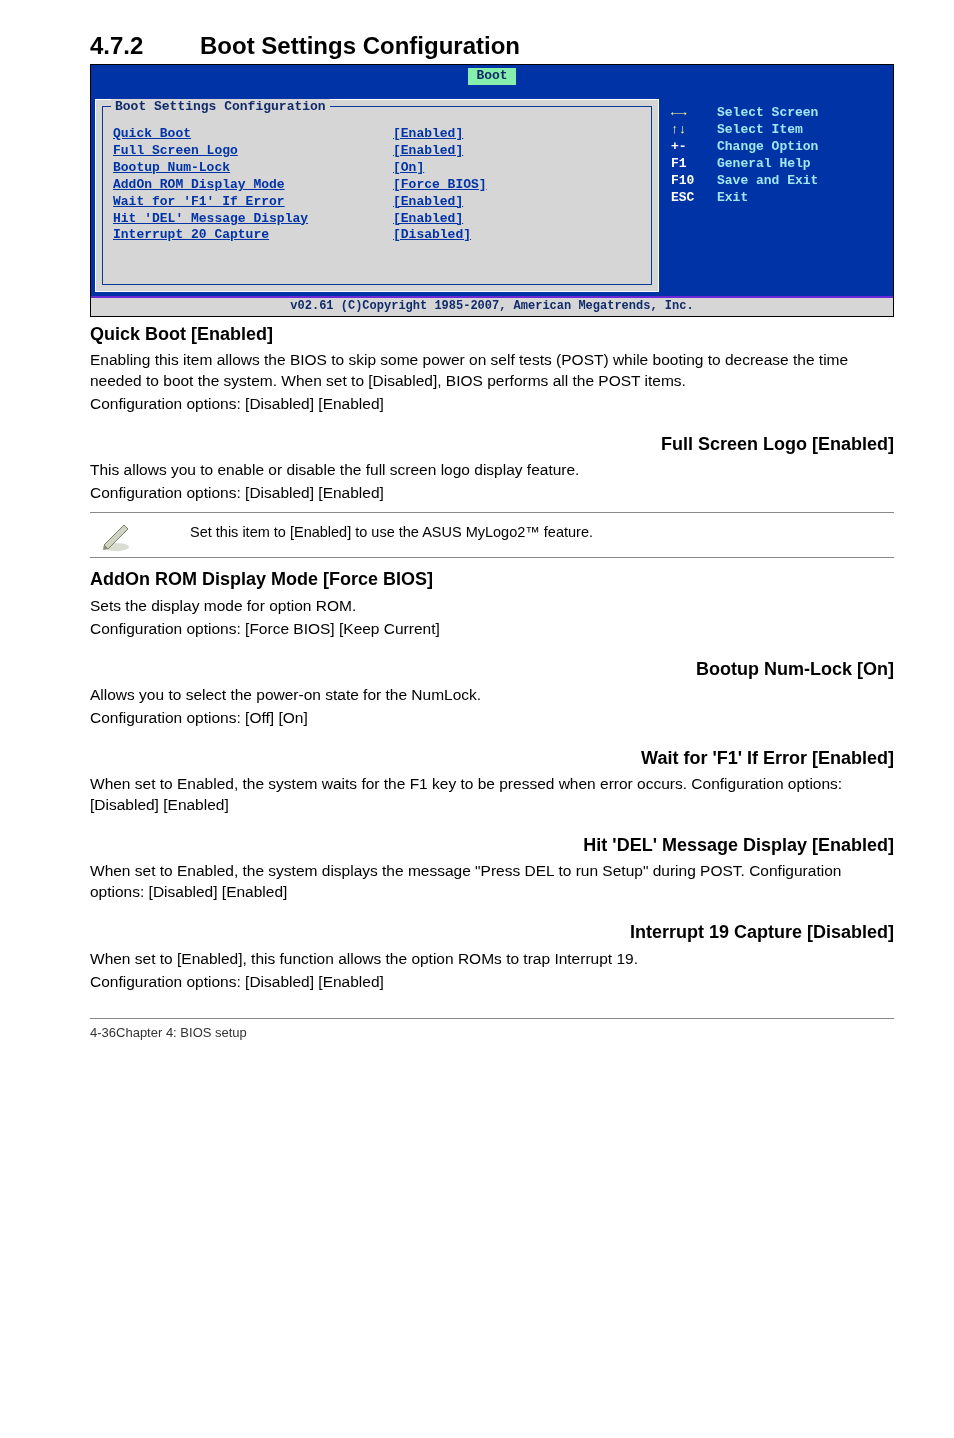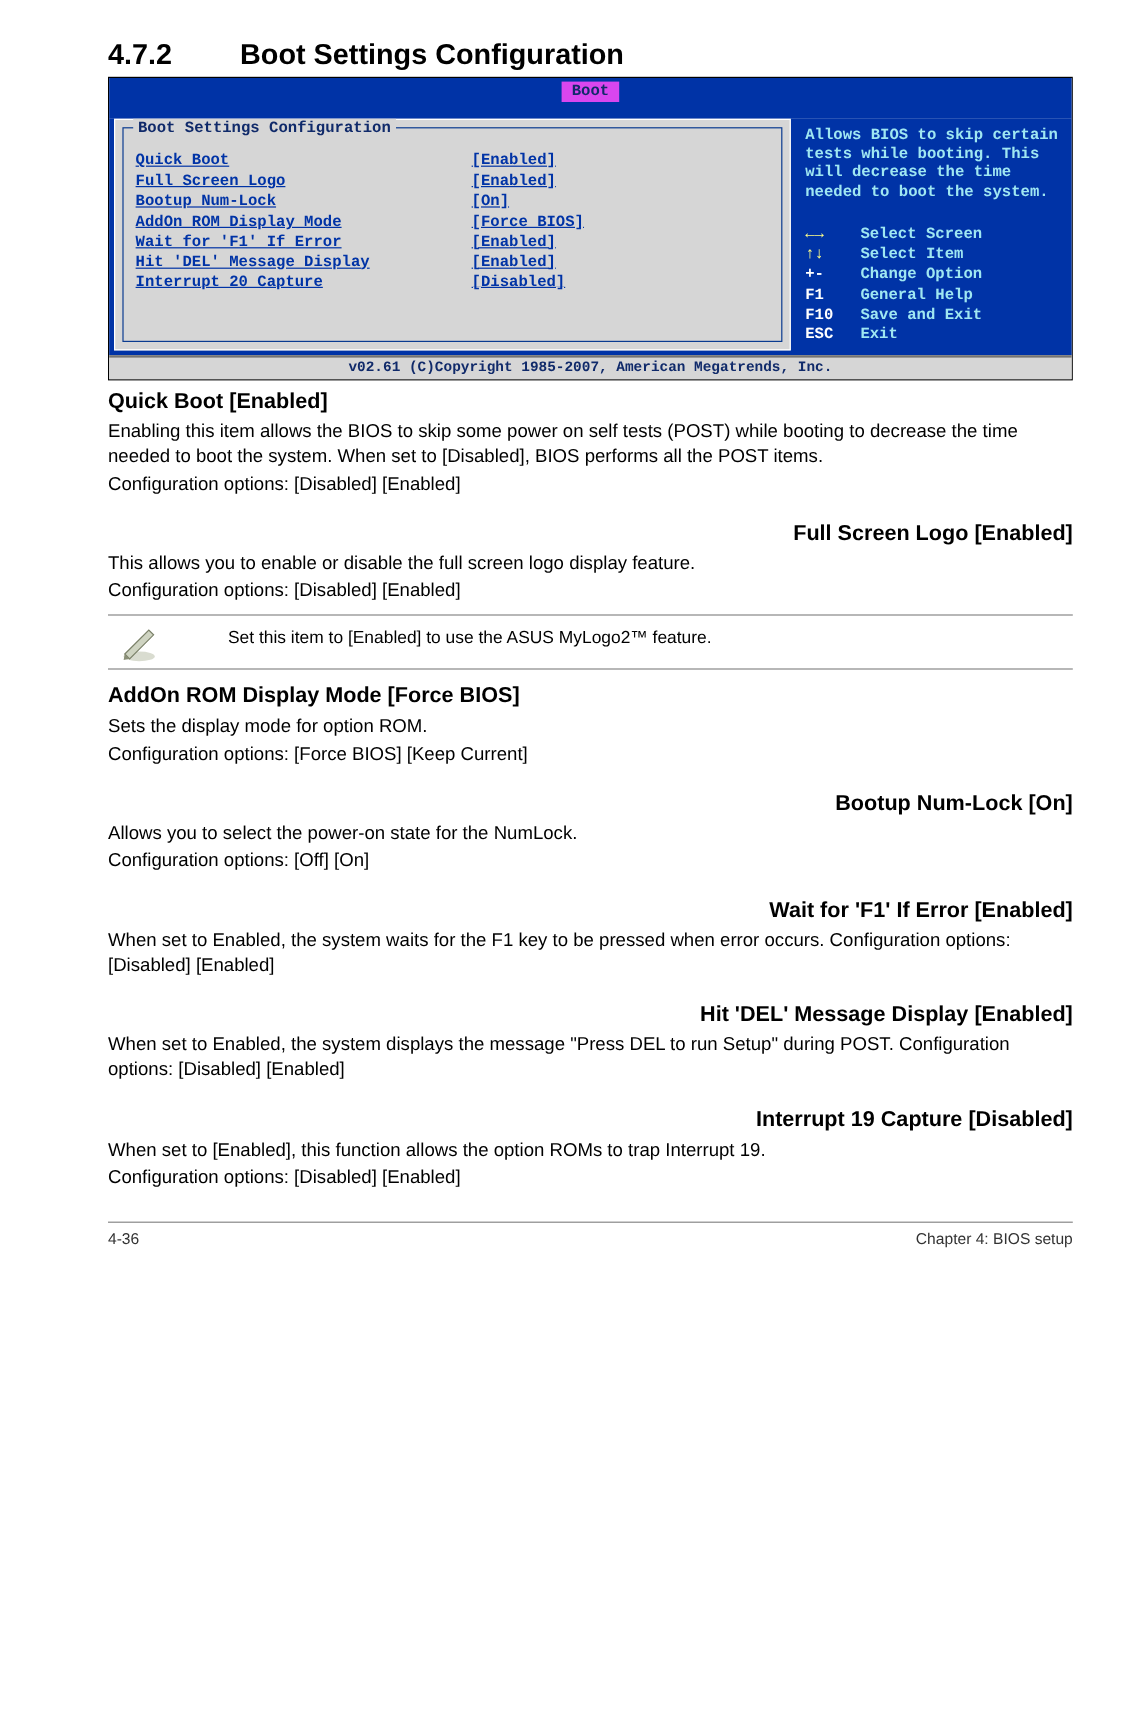--- a/index.html
+++ b/index.html
@@ -31,21 +31,21 @@
   .bios-header {
     background: #0033a6;
     text-align: center;
     padding: 2px 0 0 0;
     position: relative;
     height: 34px;
   }
   .bios-header .title { color: #9fe7f2; letter-spacing: 1px; }
   .bios-header .tab {
     display: inline-block;
-    background: #d946ef;
+    background: #86efac;
     color: #102a6a;
     padding: 0 8px;
     margin-top: 1px;
   }
   .bios-body {
     display: flex;
     background: #0033a6;
   }
   .bios-left {
     flex: 1;
@@ -82,21 +82,21 @@
     justify-content: space-between;
   }
   .bios-right .help p { color: #9fe7f2; line-height: 1.2; }
   .nav-row { display: flex; }
   .nav-row .k { width: 46px; color: #fff; }
   .nav-row .t { color: #9fe7f2; }
   .bios-footer {
     background: #d6d6d6;
     color: #102a6a;
     text-align: center;
-    border-top: 2px solid #737373;
+    border-top: 2px solid #6d28d9;
     padding: 1px 0;
     font-family: "Courier New", monospace;
     font-size: 12px;
     font-weight: bold;
   }
   
   h3.sub { font-size: 18px; font-weight: bold; margin: 6px 0 4px 0; }
   h3.mid { font-size: 18px; font-weight: bold; margin: 18px 0 4px 0; text-align: right; }
   p.body { font-size: 15.5px; line-height: 1.35; margin-bottom: 2px; }
   .note-block {
@@ -108,21 +108,20 @@
     padding: 4px 0;
     gap: 48px;
   }
   .note-block .icon { width: 52px; display:flex; justify-content:center; }
   .note-block .txt { flex:1; font-size: 14.5px; padding: 6px 0; }
   .footer-row {
     border-top: 1px solid #888;
     margin-top: 26px;
     padding-top: 6px;
     display: flex;
-    justify-content: space-between;
     font-size: 13px;
     color: #333;
   }
 </style>
 </head>
 <body>
 
 <div class="section-title">
   <span class="num">4.7.2</span><span>Boot Settings Configuration</span>
 </div>
@@ -159,23 +158,20 @@
             <span class="l">Hit 'DEL' Message Display</span>
             <span class="v">[Enabled]</span>
           </div>
         <div class="bios-row">
             <span class="l">Interrupt 20 Capture</span>
             <span class="v">[Disabled]</span>
           </div>
       </div>
     </div>
     <div class="bios-right">
-      <div class="help">
-        <p>Allows BIOS to skip certain tests while booting. This will decrease the time needed to boot the system.</p>
-      </div>
       <div>
         <div class="nav-row">
             <span class="k" style="color:#ff8;">←→</span>
             <span class="t">Select Screen</span>
           </div>
         <div class="nav-row">
             <span class="k" style="color:#ff8;">↑↓</span>
             <span class="t">Select Item</span>
           </div>
         <div class="nav-row">

